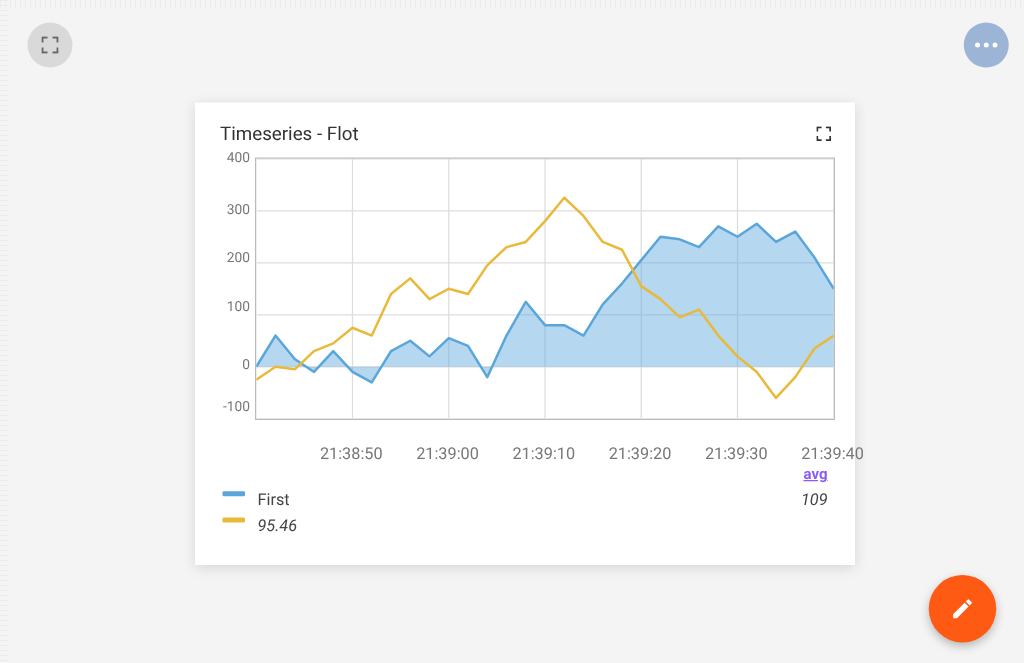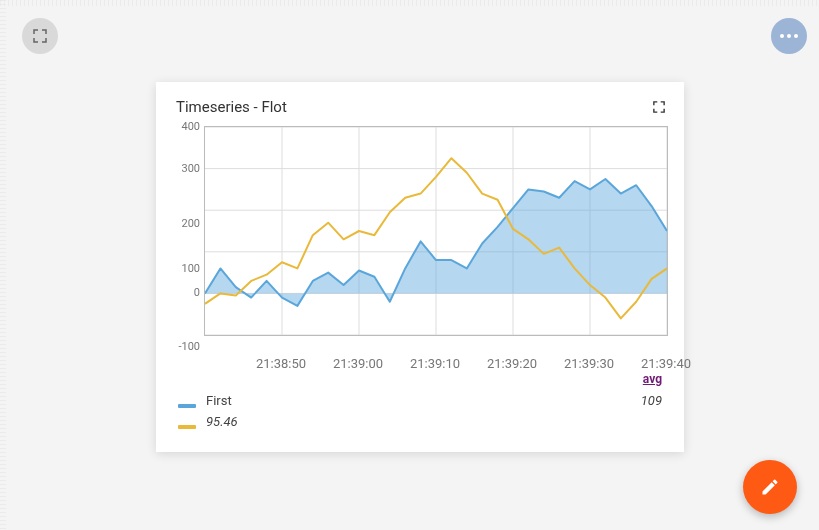--- a/index.html
+++ b/index.html
@@ -122,27 +122,27 @@
     white-space: nowrap;
   }
   .legend {
     margin-top: 18px;
     padding: 0 6px;
   }
   .legend-header {
     text-align: right;
     font-size: 12px;
     font-weight: 700;
-    color: #701a75;
+    color: #8b5cf6;
     padding-bottom: 4px;
     text-decoration: underline;
   }
   .legend-row {
     display: flex;
-    align-items: flex-end;
+    align-items: flex-start;
     font-size: 13px;
     color: #444;
     padding: 3px 0;
   }
   .legend-swatch {
     width: 18px; height: 4px;
     margin-right: 10px;
     border-radius: 1px;
   }
   .legend-label { flex: 1; }
@@ -175,24 +175,24 @@
     <div class="panel-title">Timeseries - Flot</div>
     <div class="panel-expand">
       <svg width="12" height="12" viewBox="0 0 14 14" fill="none" stroke="#333" stroke-width="1.6">
         <path d="M1 5 V1 H5 M9 1 H13 V5 M13 9 V13 H9 M5 13 H1 V9"></path>
       </svg>
     </div>
   </div>
 
   <div class="chart-wrap">
     <div class="y-axis" id="y-axis">
-        <div class="y-tick" style="top: 220px;">-100</div>
+        <div class="y-tick" style="top: 199px;">-100</div>
         <div class="y-tick" style="top: 166.4px;">0</div>
-        <div class="y-tick" style="top: 142px; margin-left: 44px;">100</div>
-        <div class="y-tick" style="top: 97px;">200</div>
+        <div class="y-tick" style="top: 119px; margin-left: 44px;">100</div>
+        <div class="y-tick" style="top: 80px;">200</div>
         <div class="y-tick" style="top: 41.6px;">300</div>
         <div class="y-tick" style="top: 0px;">400</div>
       </div>
     <div class="plot" id="plot">
         <svg viewBox="0 0 462 208" preserveAspectRatio="none">
           <line x1="0" y1="208" x2="462" y2="208" stroke="#ddd" stroke-width="1"></line>
           <line x1="0" y1="166.4" x2="462" y2="166.4" stroke="#ddd" stroke-width="1"></line>
           <line x1="0" y1="124.8" x2="462" y2="124.8" stroke="#ddd" stroke-width="1"></line>
           <line x1="0" y1="83.2" x2="462" y2="83.2" stroke="#ddd" stroke-width="1"></line>
           <line x1="0" y1="41.599999999999994" x2="462" y2="41.599999999999994" stroke="#ddd" stroke-width="1"></line>

